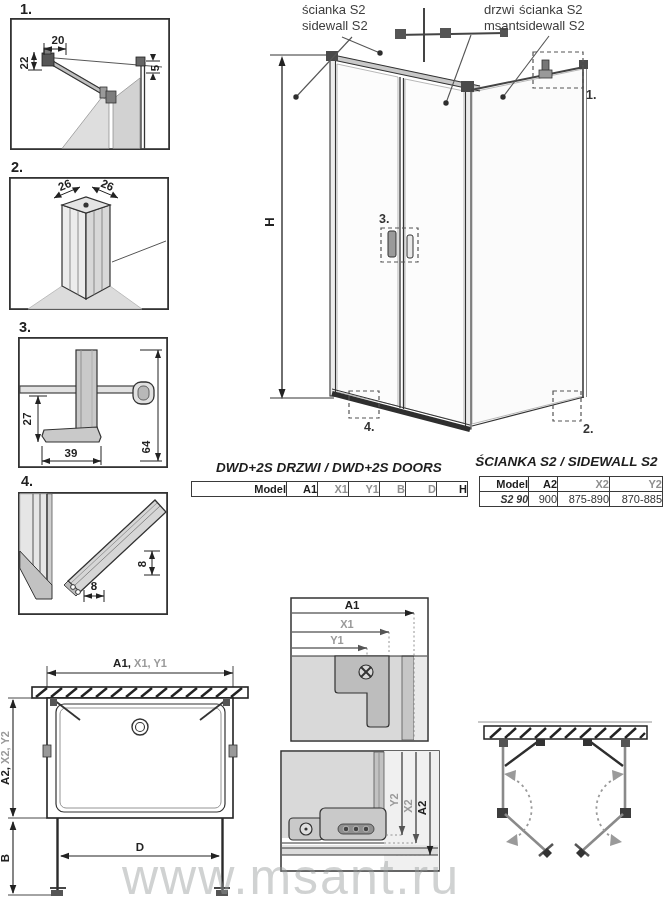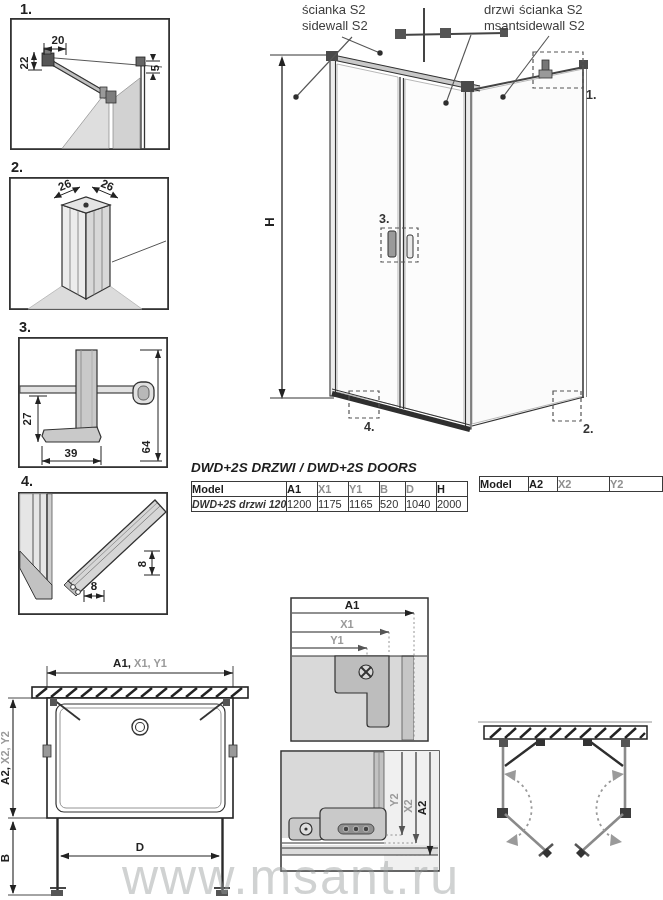--- a/index.html
+++ b/index.html
@@ -1,23 +1,23 @@
 <!DOCTYPE html>
 <html><head>
 <meta charset="utf-8">
 <style>
   html,body{margin:0;padding:0;background:#fff;}
   .canvas{position:relative;width:663px;height:900px;background:#fff;overflow:hidden;
           font-family:"Liberation Sans",sans-serif;color:#222;}
   .abs{position:absolute;}
   .detail-num{font-size:14.5px;font-weight:600;color:#222;}
   .toplabel{font-size:13px;line-height:16px;color:#3d3d3d;}
-  .t-title{font-weight:700;font-style:italic;font-size:13.5px;color:#1d1d1d;white-space:nowrap;}
+  .t-title{font-weight:700;font-style:italic;font-size:13.5px;color:#1d1d1d;text-align:center;white-space:nowrap;}
   table.spec{border-collapse:collapse;table-layout:fixed;font-size:11px;background:#fff;}
-  table.spec th,table.spec td{border:1.3px solid #3a3a3a;text-align:left;padding:0;height:14px;line-height:13px;overflow:hidden;white-space:nowrap;}
+  table.spec th,table.spec td{border:1.3px solid #3a3a3a;text-align:right;padding:0;height:14px;line-height:13px;overflow:hidden;white-space:nowrap;}
   table.spec th{font-weight:700;color:#1d1d1d;}
   table.spec th.muted{color:#8f8f8f;}
   table.spec td{font-weight:400;color:#333;}
   table.spec td.model-cell{font-weight:700;font-style:italic;font-size:10.5px;}
   .watermark{font-size:50px;letter-spacing:2px;color:rgba(150,156,156,0.45);white-space:nowrap;z-index:9;pointer-events:none;font-weight:400;}
   svg{display:block;}
   svg text{font-family:"Liberation Sans",sans-serif;}
   .dimtxt{font-size:11.5px;font-weight:600;fill:#222;}
   .dimtxt-g{font-size:11px;font-weight:600;fill:#9a9a9a;}
   .callout{font-size:12.5px;font-weight:600;fill:#333;}
@@ -244,45 +244,43 @@
     <tbody>
         <tr>
       <th>Model</th>
       <th>A1</th>
       <th class="muted">X1</th>
       <th class="muted">Y1</th>
       <th class="muted">B</th>
       <th class="muted">D</th>
       <th>H</th>
     </tr>
-    <tr>
-      <td class="model-cell">DWD+2S drzwi 120</td>
-      <td>1200</td>
-      <td>1175</td>
-      <td>1165</td>
-      <td>520</td>
-      <td>1040</td>
-      <td>2000</td>
-    </tr>
   </tbody>
     </table>
 
+  <div class="abs t-title" style="left:470px;top:454px;width:193px;">ŚCIANKA S2 / SIDEWALL S2</div>
   <table class="spec abs" style="left:479px;top:476px;width:183px;">
     <colgroup>
         <col style="width:49px">
         <col style="width:29px">
         <col style="width:52px">
         <col style="width:53px">
       </colgroup>
     <tbody>
         <tr>
       <th>Model</th>
       <th>A2</th>
       <th class="muted">X2</th>
       <th class="muted">Y2</th>
+    </tr>
+    <tr>
+      <td class="model-cell">S2 90</td>
+      <td>900</td>
+      <td>875-890</td>
+      <td>870-885</td>
     </tr>
   </tbody>
     </table>
 
   <svg class="abs" style="left:0;top:645px;" width="265" height="255" viewBox="0 645 265 255">
 
     <line x1="47" y1="666" x2="47" y2="698" stroke="#333" stroke-width="0.9"></line>
     <line x1="233" y1="666" x2="233" y2="698" stroke="#333" stroke-width="0.9"></line>
     <line x1="47" y1="673" x2="233" y2="673" stroke="#222" stroke-width="1.1"></line>
     <polygon points="47,673 56,669.7 56,676.3" fill="#222"></polygon>

